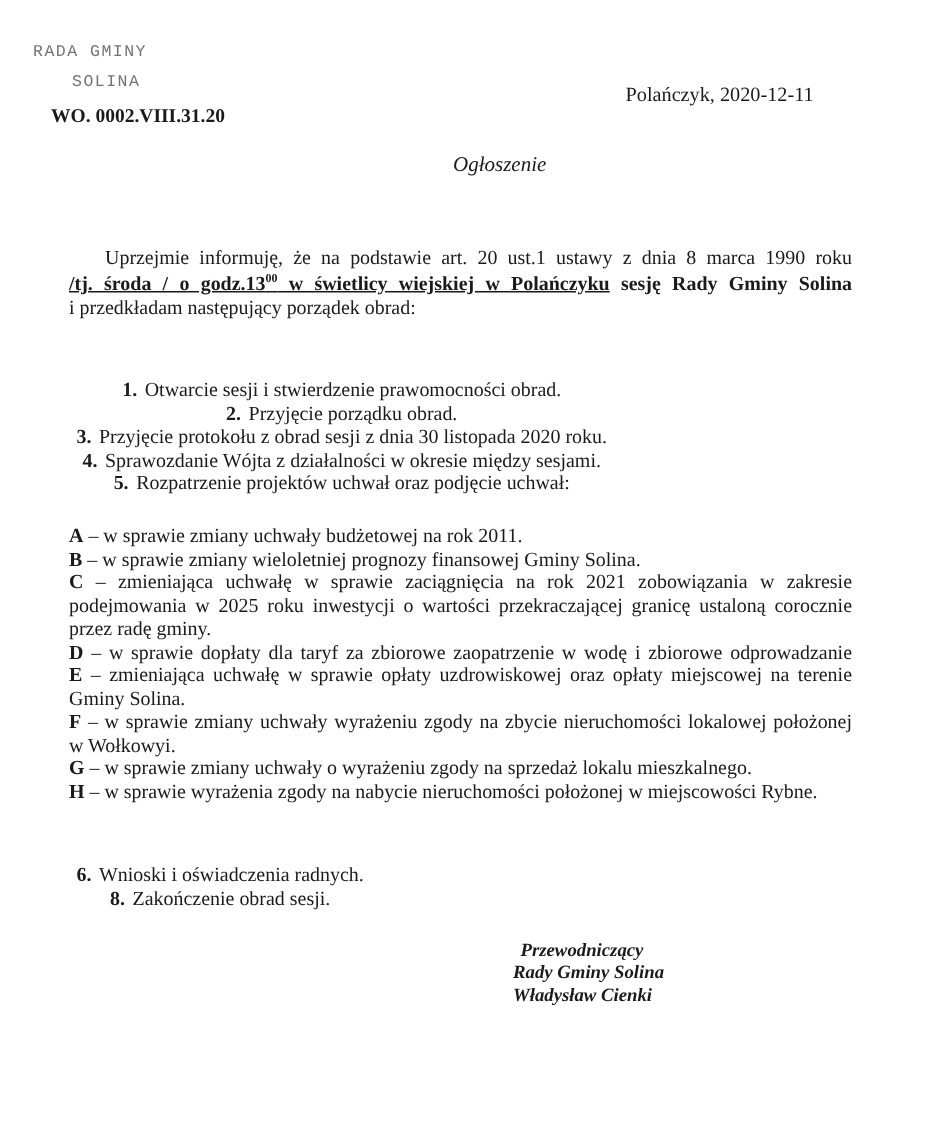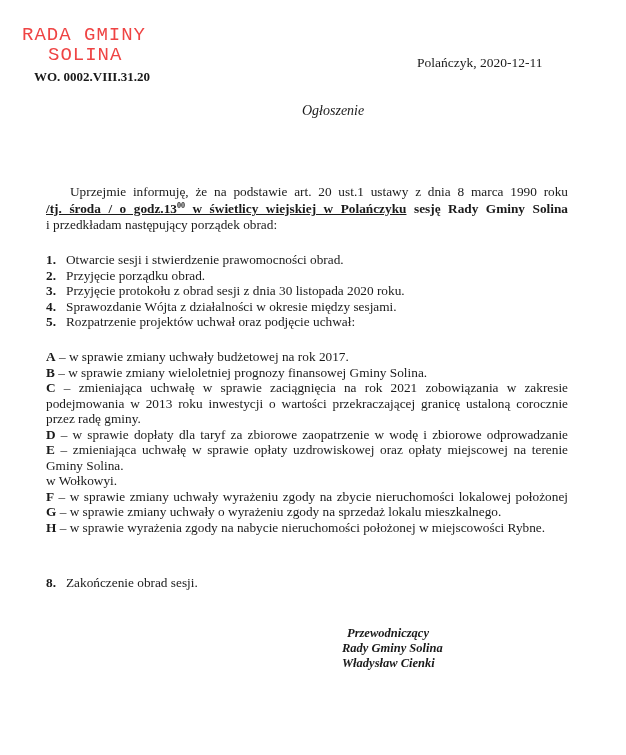--- a/index.html
+++ b/index.html
@@ -1,29 +1,29 @@
 <!DOCTYPE html>
 <html><head>
 <meta charset="utf-8">
 <style>
   html, body { margin:0; padding:0; background:#ffffff; }
   body { width:626px; height:755px; position:relative; overflow:hidden;
          font-family:"Liberation Serif", serif; color:#1a1a1a; font-size:13.3px; }
   .abs { position:absolute; white-space:nowrap; }
-  .stamp { color:#ef4444; font-family:"Liberation Mono", monospace; font-size:19px; letter-spacing:1px; line-height:20px; }
+  .stamp { color:#737373; font-family:"Liberation Mono", monospace; font-size:11px; letter-spacing:1px; line-height:20px; }
   .ref { font-weight:bold; font-size:13px; }
   .title { font-weight:normal; font-style:italic; font-size:14px; }
   .para { left:46px; width:522px; line-height:16.5px; }
   .line { display:block; text-align:justify; text-align-last:justify; height:16.5px; }
   .line.last { text-align-last:left; }
-  .indent { padding-left:24px;margin-top:20px; }
+  .indent { padding-left:24px; }
   .u { text-decoration:underline; font-weight:bold; }
   .b { font-weight:bold; }
   sup { font-size:8px; vertical-align:5px; line-height:0; }
-  .ol { left:46px; line-height:15.5px; }
+  .ol { left:46px; line-height:15.5px;text-align:center; }
   .num { display:inline-block; width:20px; font-weight:bold; }
   .res { left:46px; width:522px; line-height:15.5px; }
   .res .line { height:15.5px; }
   .sig { font-weight:bold; font-style:italic; font-size:12.5px; line-height:15px; }
 </style>
 </head>
 <body>
 
 <div class="abs stamp" style="left:22px;top:25px;">
   <div>RADA GMINY</div>
@@ -42,50 +42,51 @@
 <div class="abs ol" style="top:252px;" id="agenda">
     <div><span class="num">1.</span><span>Otwarcie sesji i stwierdzenie prawomocności obrad.</span></div>
     <div><span class="num">2.</span><span>Przyjęcie porządku obrad.</span></div>
     <div><span class="num">3.</span><span>Przyjęcie protokołu z obrad sesji z dnia 30 listopada  2020 roku.</span></div>
     <div><span class="num">4.</span><span>Sprawozdanie Wójta z działalności w okresie między sesjami.</span></div>
     <div><span class="num">5.</span><span>Rozpatrzenie projektów uchwał oraz podjęcie uchwał:</span></div>
   </div>
 
 <div class="abs res" style="top:349px;white-space:normal;" id="resolutions">
     <div>
-      <span class="line last"><span class="b">A</span> <span>– w sprawie zmiany uchwały budżetowej na rok 2017.</span></span>
+      <span class="line last"><span class="b">A</span> <span>– w sprawie zmiany uchwały budżetowej na rok 2011.</span></span>
     </div>
     <div>
       <span class="line last"><span class="b">B</span> <span>– w sprawie  zmiany wieloletniej prognozy finansowej Gminy Solina.</span></span>
     </div>
     <div>
       <span class="line"><span class="b">C</span> <span>–  zmieniająca uchwałę w sprawie  zaciągnięcia na rok 2021 zobowiązania w zakresie</span></span>
-      <span class="line"><span>podejmowania w 2013 roku inwestycji o wartości przekraczającej granicę ustaloną corocznie</span></span>
+      <span class="line"><span>podejmowania w 2025 roku inwestycji o wartości przekraczającej granicę ustaloną corocznie</span></span>
       <span class="line last"><span>przez radę gminy.</span></span>
     </div>
     <div>
       <span class="line"><span class="b">D</span> <span>– w sprawie  dopłaty dla taryf za zbiorowe zaopatrzenie w wodę i zbiorowe odprowadzanie</span></span>
     </div>
     <div>
       <span class="line"><span class="b">E</span> <span>– zmieniająca uchwałę w sprawie opłaty uzdrowiskowej oraz opłaty miejscowej na terenie</span></span>
       <span class="line last"><span>Gminy Solina.</span></span>
     </div>
     <div>
+      <span class="line"><span class="b">F</span> <span>–   w sprawie zmiany uchwały wyrażeniu zgody na zbycie nieruchomości lokalowej położonej</span></span>
       <span class="line last"><span>w Wołkowyi.</span></span>
-      <span class="line"><span class="b">F</span> <span>–   w sprawie zmiany uchwały wyrażeniu zgody na zbycie nieruchomości lokalowej położonej</span></span>
     </div>
     <div>
       <span class="line last"><span class="b">G</span> <span>–   w sprawie zmiany uchwały o wyrażeniu zgody na   sprzedaż lokalu mieszkalnego.</span></span>
     </div>
     <div>
       <span class="line last"><span class="b">H</span> <span>– w sprawie wyrażenia zgody na nabycie nieruchomości położonej w miejscowości Rybne.</span></span>
     </div>
   </div>
 
 <div class="abs ol" style="top:575px;" id="agenda-end">
+    <div><span class="num">6.</span><span>Wnioski i oświadczenia radnych.</span></div>
     <div><span class="num">8.</span><span>Zakończenie obrad sesji.</span></div>
   </div>
 
 <div class="abs sig" style="left:342px;top:626px;">
   <div style="padding-left:5px;font-style:italic;">Przewodniczący</div>
   <div>Rady Gminy Solina</div>
   <div>Władysław Cienki</div>
 </div>
 
 </body></html>

